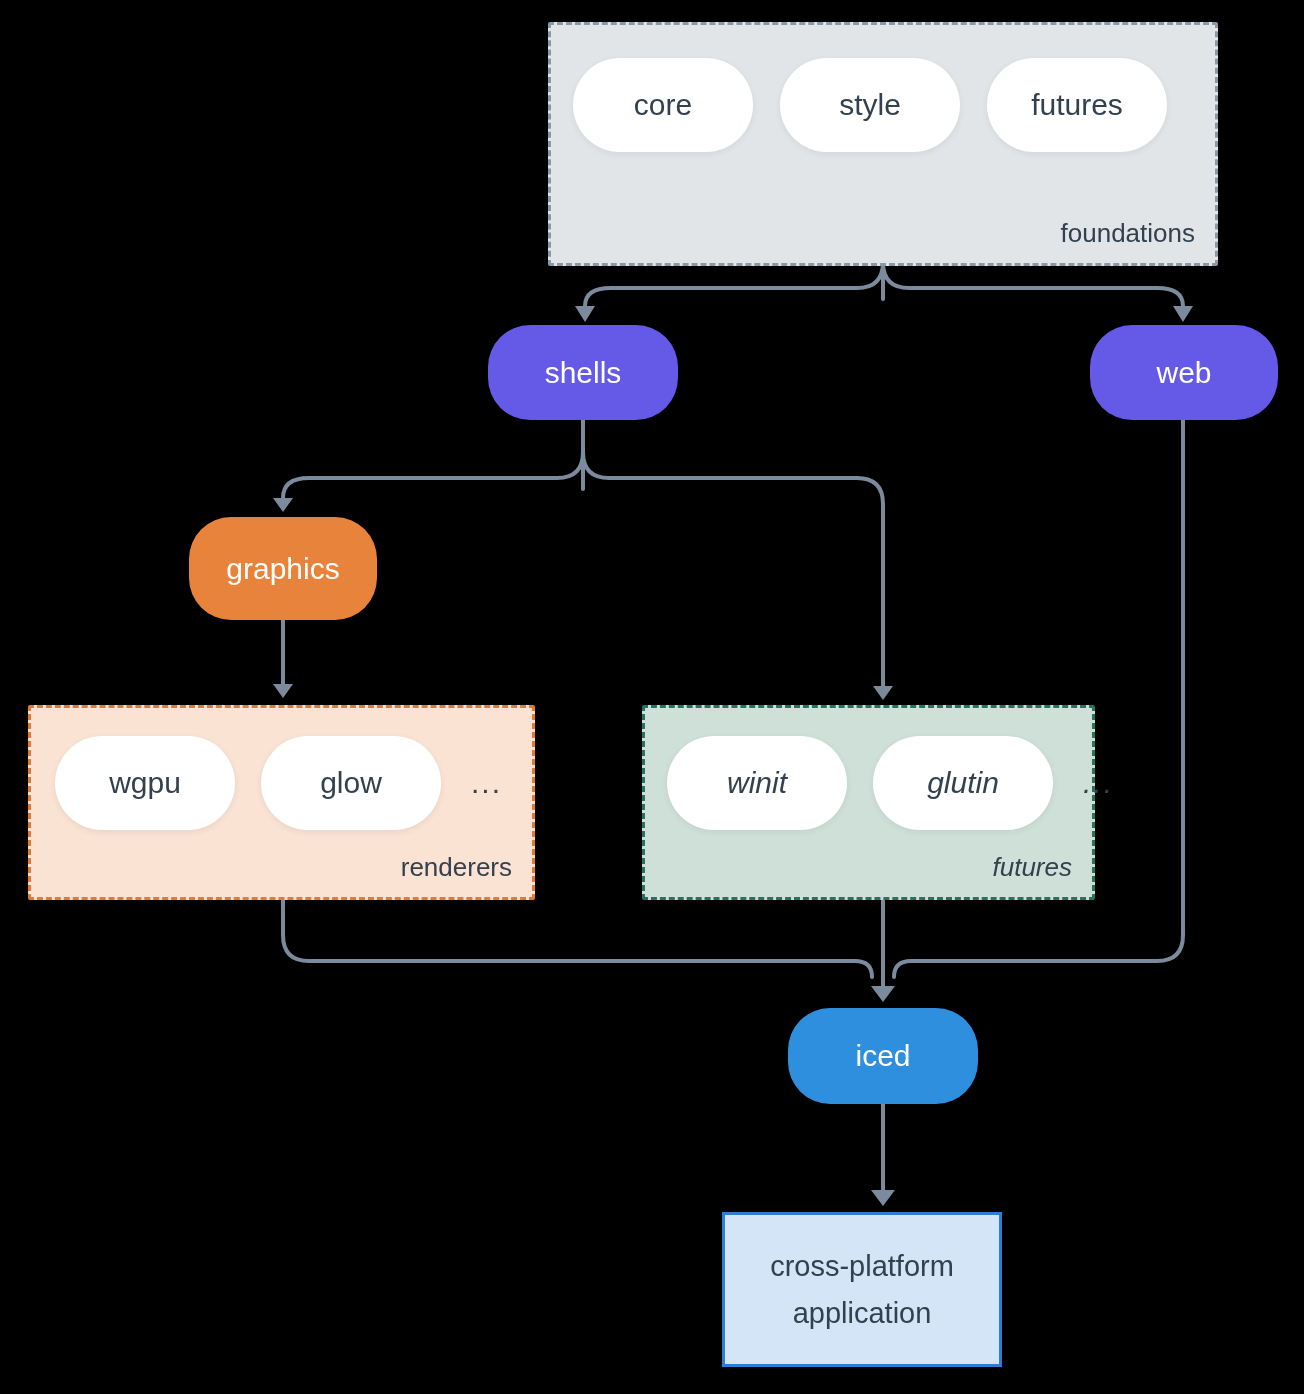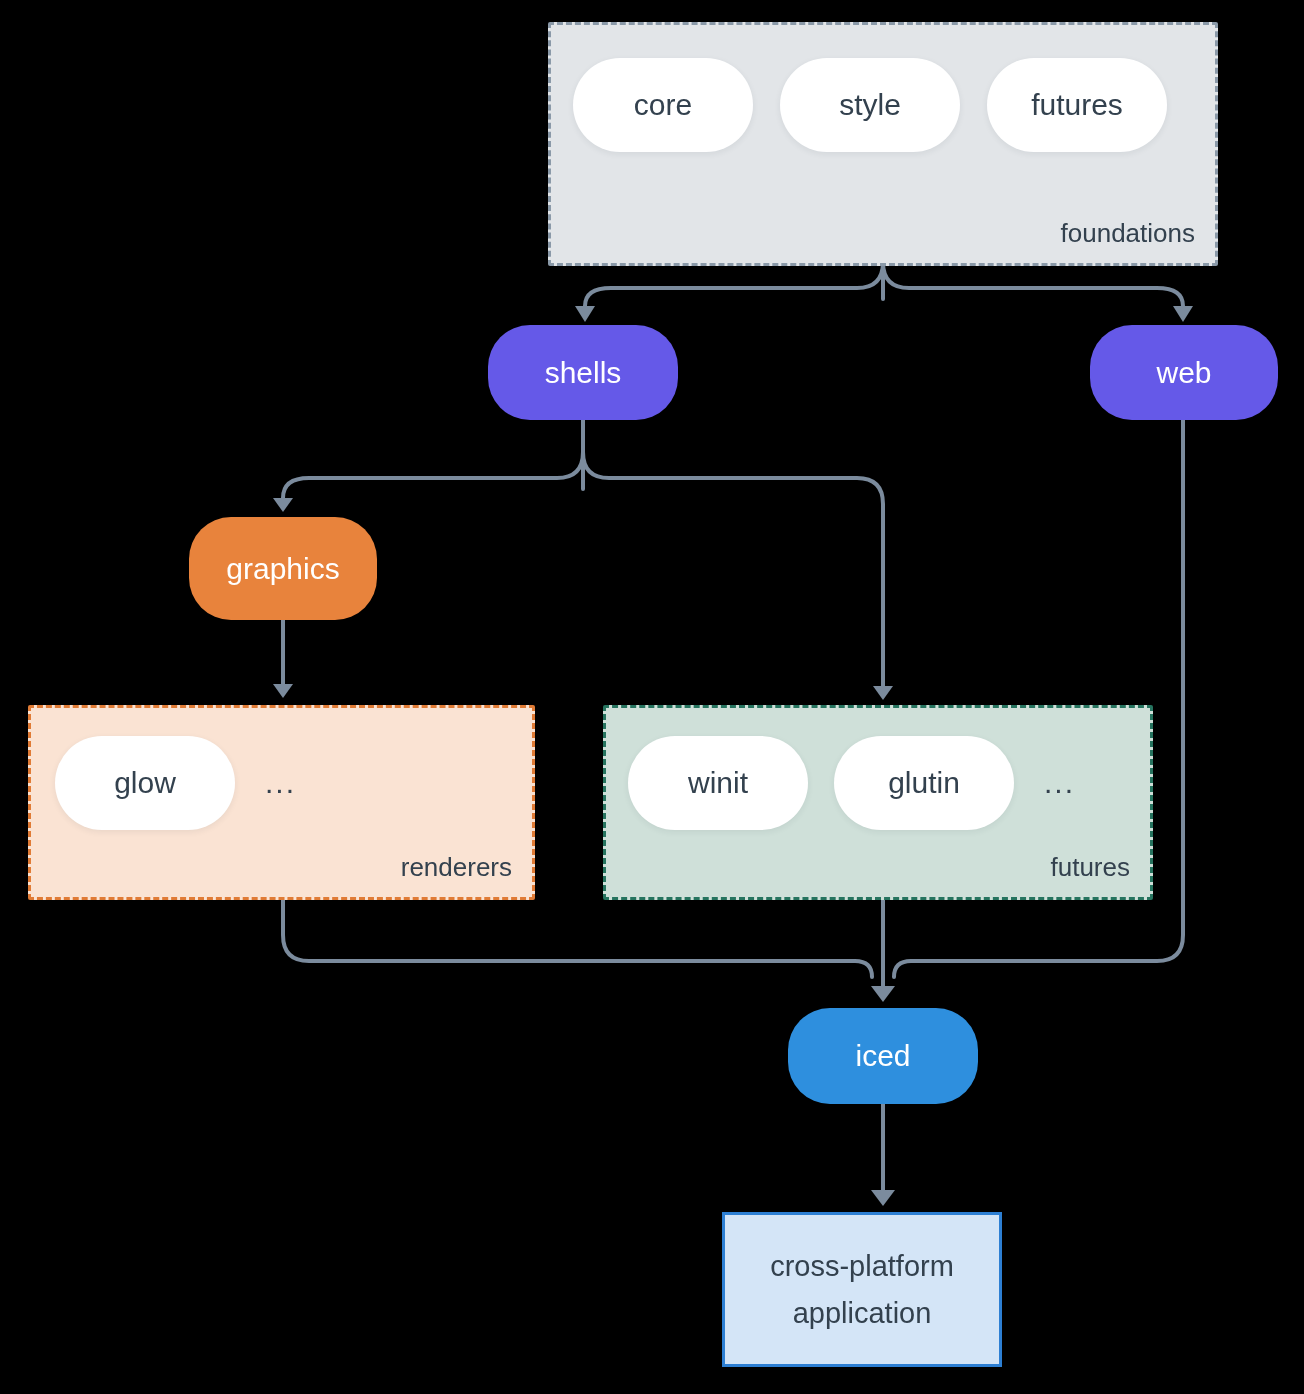--- a/index.html
+++ b/index.html
@@ -29,21 +29,21 @@
   .groupbox{position:absolute;box-sizing:border-box;border:3px dashed;border-radius:2px;}
   .groupbox .pillrow{position:absolute;left:0;top:0;right:0;display:flex;align-items:center;}
   .group-label{position:absolute;right:20px;bottom:14px;font-size:26px;color:var(--text-dark);}
 
   .foundations{left:548px;top:22px;width:670px;height:244px;background:var(--foundations-bg);border-color:var(--foundations-border);}
   .foundations .pillrow{padding:33px 0 0 22px;gap:27px;}
 
   .renderers{left:28px;top:705px;width:507px;height:195px;background:var(--renderers-bg);border-color:var(--renderers-border);}
   .renderers .pillrow{padding:28px 0 0 24px;gap:26px;}
 
-  .shells{left:603px;top:705px;width:550px;height:195px;background:var(--shells-bg);border-color:var(--shells-border);}
+  .shells{left:642px;top:705px;width:453px;height:195px;background:var(--shells-bg);border-color:var(--shells-border);font-style:italic;}
   .shells .pillrow{padding:28px 0 0 22px;gap:26px;}
 
   .wpill{background:var(--pill-white);color:var(--text-dark);border-radius:48px;
          height:94px;min-width:180px;padding:0 34px;box-sizing:border-box;
          display:flex;align-items:center;justify-content:center;font-size:30px;
          box-shadow:0 2px 6px rgba(40,50,60,0.08);}
   .ellipsis{color:var(--text-dark);font-size:30px;margin-left:4px;letter-spacing:2px;}
 
   .node{position:absolute;border-radius:42px;display:flex;align-items:center;justify-content:center;
         color:#ffffff;font-size:30px;}
@@ -97,20 +97,21 @@
     <div class="group-label">foundations</div>
   </div>
 
   <div class="node node-native">shells</div>
   <div class="node node-web">web</div>
 
   <div class="node node-graphics">graphics</div>
 
   <div class="groupbox renderers">
     <div class="pillrow">
+      <div class="wpill">wgpu</div>
       <div class="wpill">glow</div>
       <div class="ellipsis">...</div>
     </div>
     <div class="group-label">renderers</div>
   </div>
 
   <div class="groupbox shells">
     <div class="pillrow">
       <div class="wpill">winit</div>
       <div class="wpill">glutin</div>

